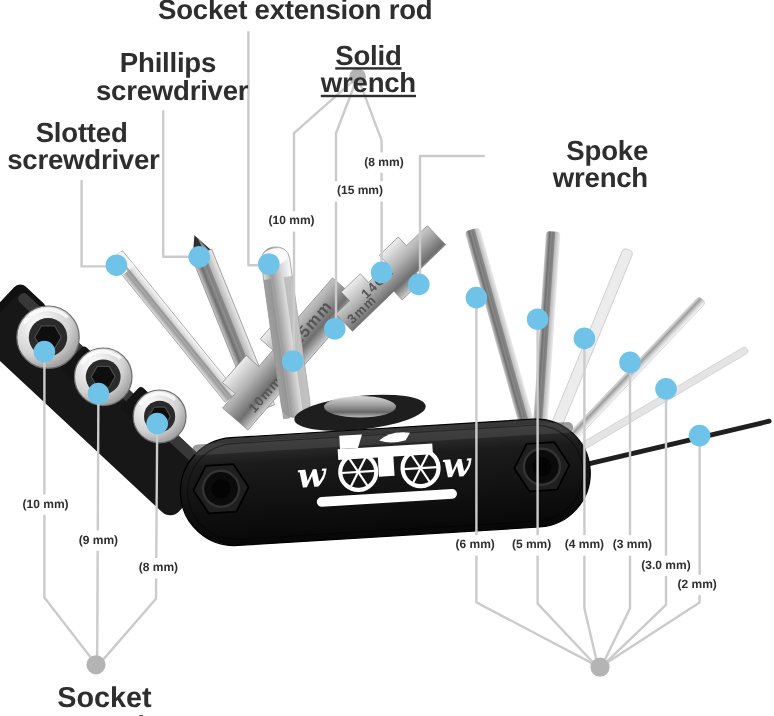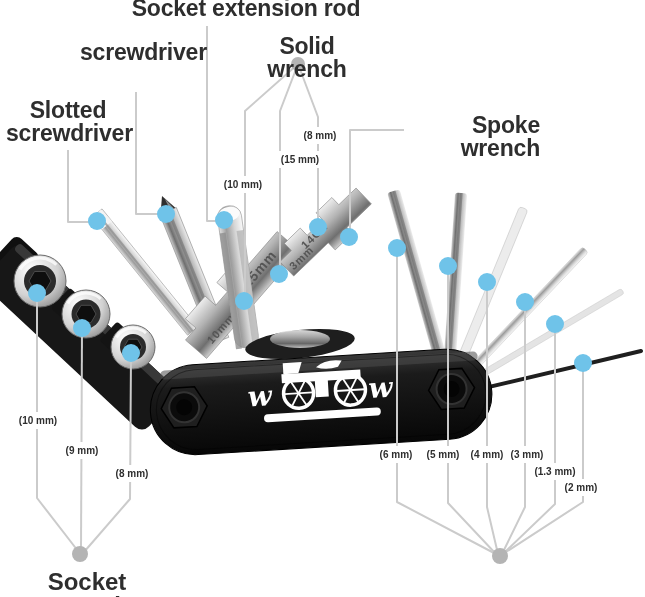--- a/index.html
+++ b/index.html
@@ -217,41 +217,42 @@
     <circle class="dot" cx="448" cy="266" r="9"></circle>
     <circle class="dot" cx="487" cy="282" r="9"></circle>
     <circle class="dot" cx="525" cy="302" r="9"></circle>
     <circle class="dot" cx="555" cy="324" r="9"></circle>
     <circle class="dot" cx="583" cy="363" r="9"></circle>
   </svg>
 
   <div class="lbl main" style="left:128px;top:-3px;width:236px;">Socket extension rod</div>
 
   <div class="lbl main" style="left:80px;top:41px;width:120px;">
+    <span style="display:block;">Phillips</span>
     <span style="display:block;">screwdriver</span>
   </div>
 
   <div class="lbl main" style="left:6px;top:99px;width:124px;">
     <span style="display:block;">Slotted</span>
     <span style="display:block;">screwdriver</span>
   </div>
 
-  <div class="lbl main" style="left:242px;top:35px;width:130px;">Solid wrench</div>
+  <div class="lbl main" style="left:242px;top:35px;width:130px;text-decoration:underline;">Solid wrench</div>
   <div class="lbl main" style="left:400px;top:114px;width:140px;text-align:right;">Spoke wrench</div>
 
   <div class="lbl big" style="left:12px;top:570px;width:150px;">Socket wrench</div>
 
   <div class="lbl sz" style="left:320px;top:127px;">(8 mm)</div>
   <div class="lbl sz" style="left:279px;top:151px;margin-left:21px;">(15 mm)</div>
   <div class="lbl sz" style="left:243px;top:176px;">(10 mm)</div>
 
   <div class="lbl sz" style="left:38px;top:412px;">(10 mm)</div>
   <div class="lbl sz" style="left:82px;top:442px;">(9 mm)</div>
   <div class="lbl sz" style="left:132px;top:465px;">(8 mm)</div>
 
   <div class="lbl sz" style="left:396px;top:446px;">(6 mm)</div>
   <div class="lbl sz" style="left:443px;top:446px;">(5 mm)</div>
   <div class="lbl sz" style="left:487px;top:446px;">(4 mm)</div>
   <div class="lbl sz" style="left:527px;top:446px;">(3 mm)</div>
-  <div class="lbl sz" style="left:555px;top:463px;">(1.3 mm)</div>
+  <div class="lbl sz" style="left:555px;top:463px;">(3.0 mm)</div>
   <div class="lbl sz" style="left:581px;top:479px;">(2 mm)</div>
 
 </div>
 
 </body></html>

